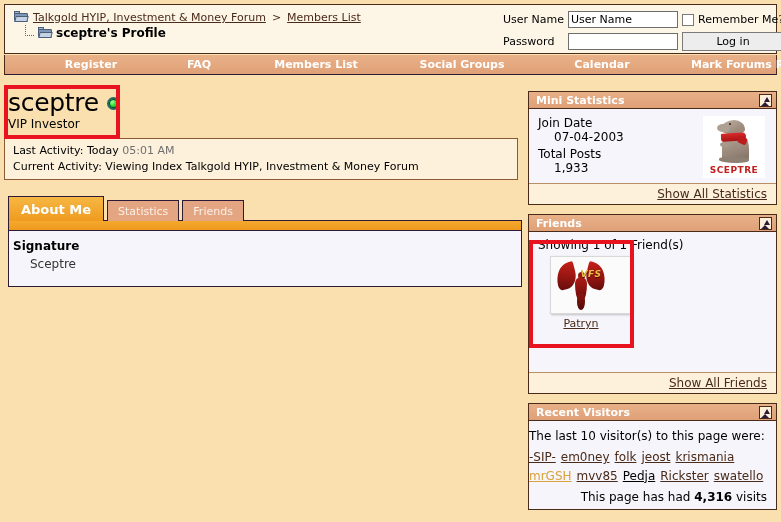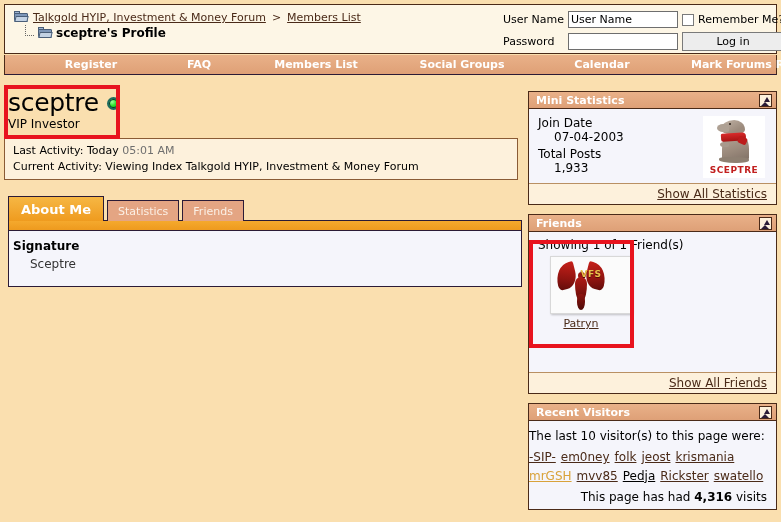--- a/index.html
+++ b/index.html
@@ -206,20 +206,21 @@
   }
 
   
   .friends-body { padding: 6px 9px 14px 9px; background: #F5F5FB; min-height: 140px; position: relative; }
   .friends-count { font-size: 12px; color: #000; margin-bottom: 4px; }
   .friend-card { width: 62px; text-align: center; margin-left: 12px; }
   .friend-av {
     width: 82px; height: 58px; background: #FBFBFB;
     border: 1px solid #D8D8D8; position: relative; overflow: hidden;
     box-shadow: 1px 1px 2px rgba(0,0,0,0.22);
+    font-style: italic;
   }
   .phoenix { position: absolute; left: 4px; top: 4px; width: 52px; height: 50px; }
   .ph-wingL {
     position:absolute; left:1px; top:2px; width:20px; height:26px;
     background: linear-gradient(200deg,#C8201A 0%, #8F1410 60%, #5E0C0A 100%);
     border-radius: 80% 10% 60% 20%;
     transform: rotate(-14deg);
   }
   .ph-wingR {
     position:absolute; right:1px; top:2px; width:20px; height:26px;

